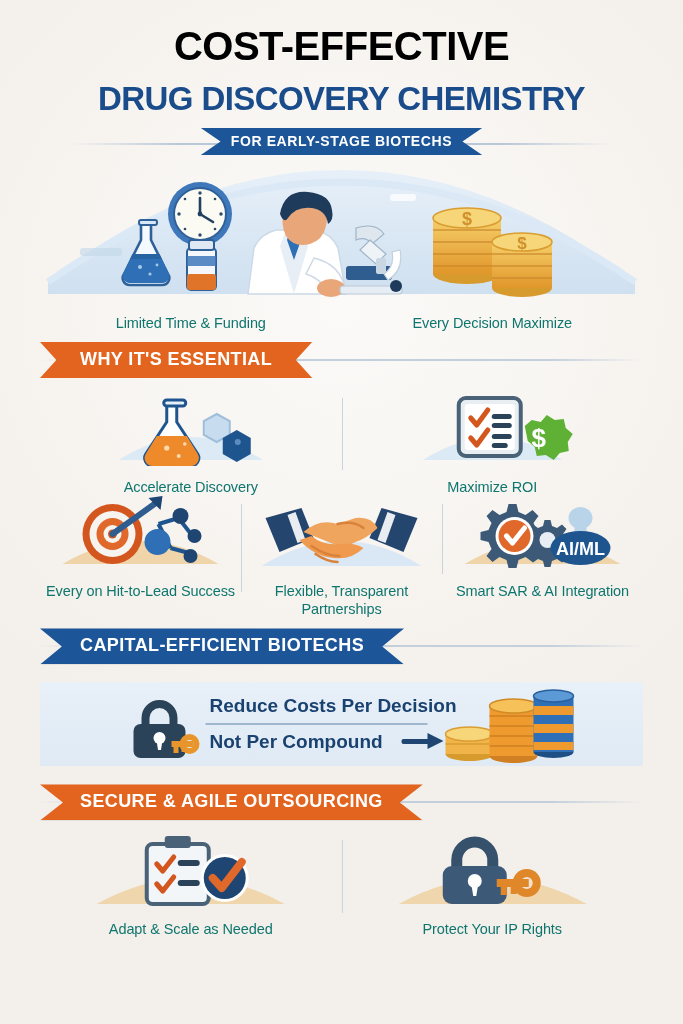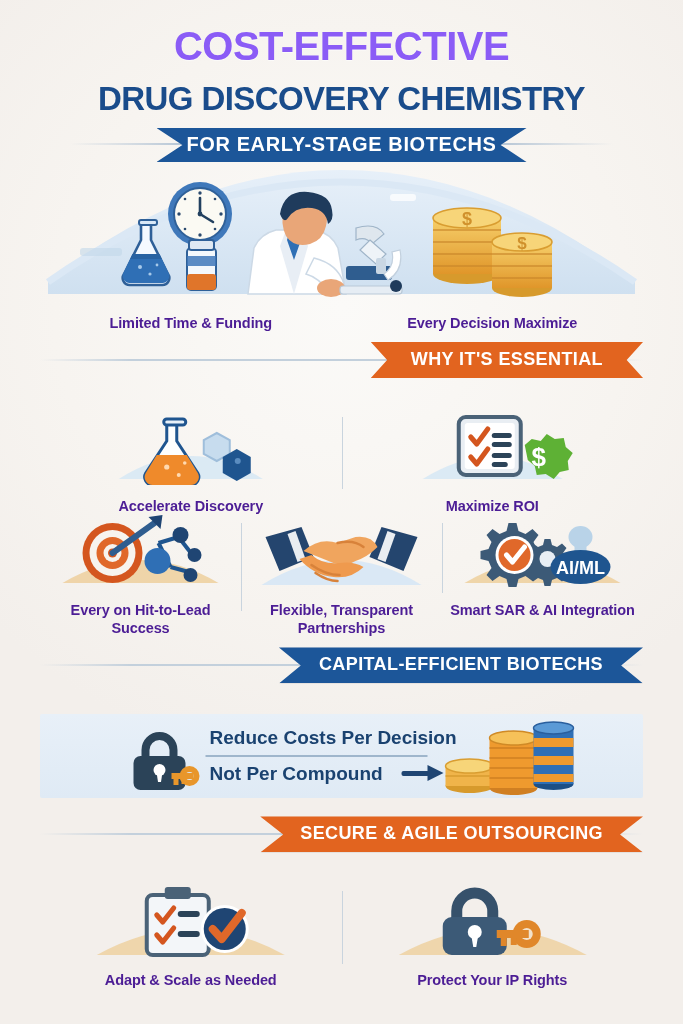--- a/index.html
+++ b/index.html
@@ -12,21 +12,21 @@
     overflow:hidden;
     position:relative;
   }
 
   .page{ position:relative; width:683px; height:1024px; padding:0 40px; }
 
   
   .title-wrap{ text-align:center; padding-top:26px; }
   .t-line1{
     font-size:40px; font-weight:bold; letter-spacing:-0.5px;
-    color:#8b5cf6; line-height:1.0;
+    color:#000000; line-height:1.0;
     text-shadow:0 1px 0 rgba(255,255,255,.6);
   }
   .t-line2{
     font-size:33px; font-weight:bold; letter-spacing:-0.6px;
     color:#1A4C8B; line-height:1.12; margin-top:15px;
   }
 
   
   .subbanner-row{ position:relative; margin-top:10px; height:30px; }
   .subbanner-row .rule{
@@ -34,25 +34,25 @@
     background:linear-gradient(90deg,rgba(185,200,215,0) 0%,#b9c8d7 20%,#b9c8d7 80%,rgba(185,200,215,0) 100%);
   }
   .ribbon{
     position:relative; display:inline-block;
     background:#1C5699; color:#fff;
     font-weight:bold; letter-spacing:.6px;
     padding:6px 34px 7px;
     clip-path:polygon(0 0,100% 0,100% 100%,0 100%,4% 50%);
     box-shadow:0 2px 3px rgba(0,0,0,.13);
   }
-  .ribbon.sub{ font-size:20px; padding:5px 30px 6px;
+  .ribbon.sub{ font-size:14px; padding:5px 30px 6px;
     clip-path:polygon(0 0,100% 0,93% 50%,100% 100%,0 100%,7% 50%); }
 
   
-  .band{ position:relative; height:48px; margin:10px 0 19px; text-align:right; }
+  .band{ position:relative; height:48px; margin:10px 0 0; text-align:left; }
   .band .rule{
     position:absolute; left:0; right:0; top:17px; height:2px;
     background:linear-gradient(90deg,rgba(190,202,214,0) 0%,#c3d0dc 15%,#c3d0dc 85%,rgba(190,202,214,0) 100%);
   }
   .band-label{
     position:relative; display:inline-block;
     font-size:18px; font-weight:bold; color:#fff; letter-spacing:.4px;
     padding:7px 40px 8px;
     clip-path:polygon(0 0,100% 0,94% 50%,100% 100%,0 100%,6% 50%);
     box-shadow:0 2px 4px rgba(0,0,0,.16);
@@ -61,21 +61,21 @@
   .band-label.orange{ background:#E2641F; }
   .band-label.blue{ background:#1C5699; }
 
   
   .hero{ position:relative; height:150px; margin-top:4px; }
   .hero svg{ display:block; width:100%; height:100%; }
 
   .caption-row{ display:flex; margin-top:2px; }
   .caption-row > div{ flex:1; text-align:center; }
   .cap{
-    font-size:14.5px; font-weight:bold; color:#4c1d95; letter-spacing:-0.1px;
+    font-size:14.5px; font-weight:normal; color:#0f766e; letter-spacing:-0.1px;
     line-height:1.25;
   }
 
   
   .cells{ display:flex; align-items:flex-start; }
   .cell{ flex:1; text-align:center; position:relative; padding:0 4px; }
   .cell + .cell::before{
     content:""; position:absolute; left:0; top:8px; bottom:26px; width:1px;
     background:#c9d4de;
   }

